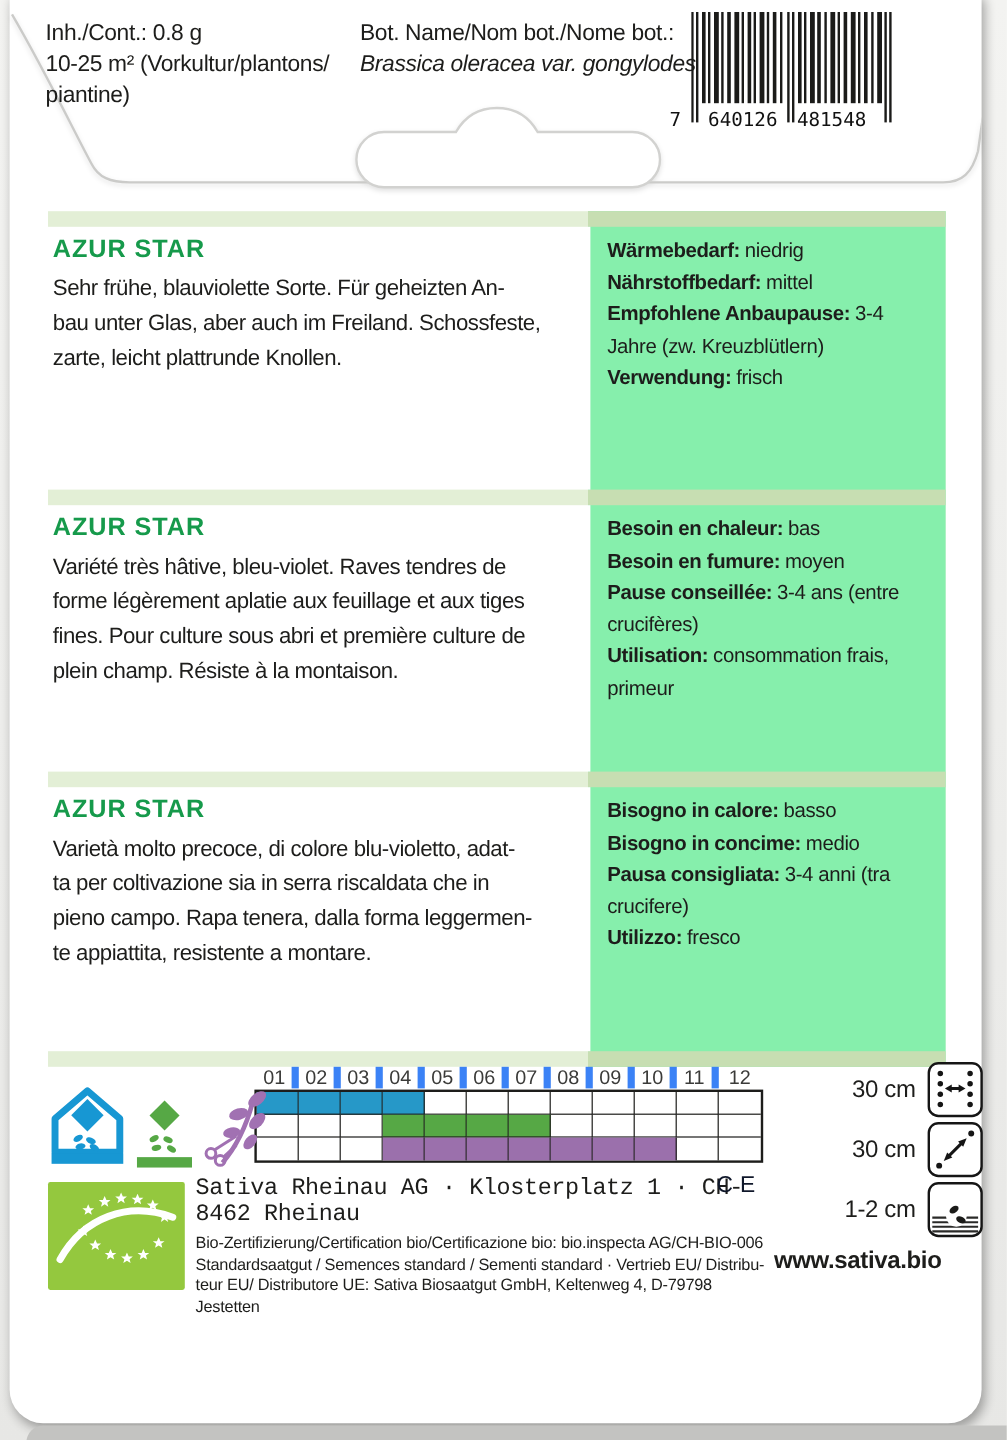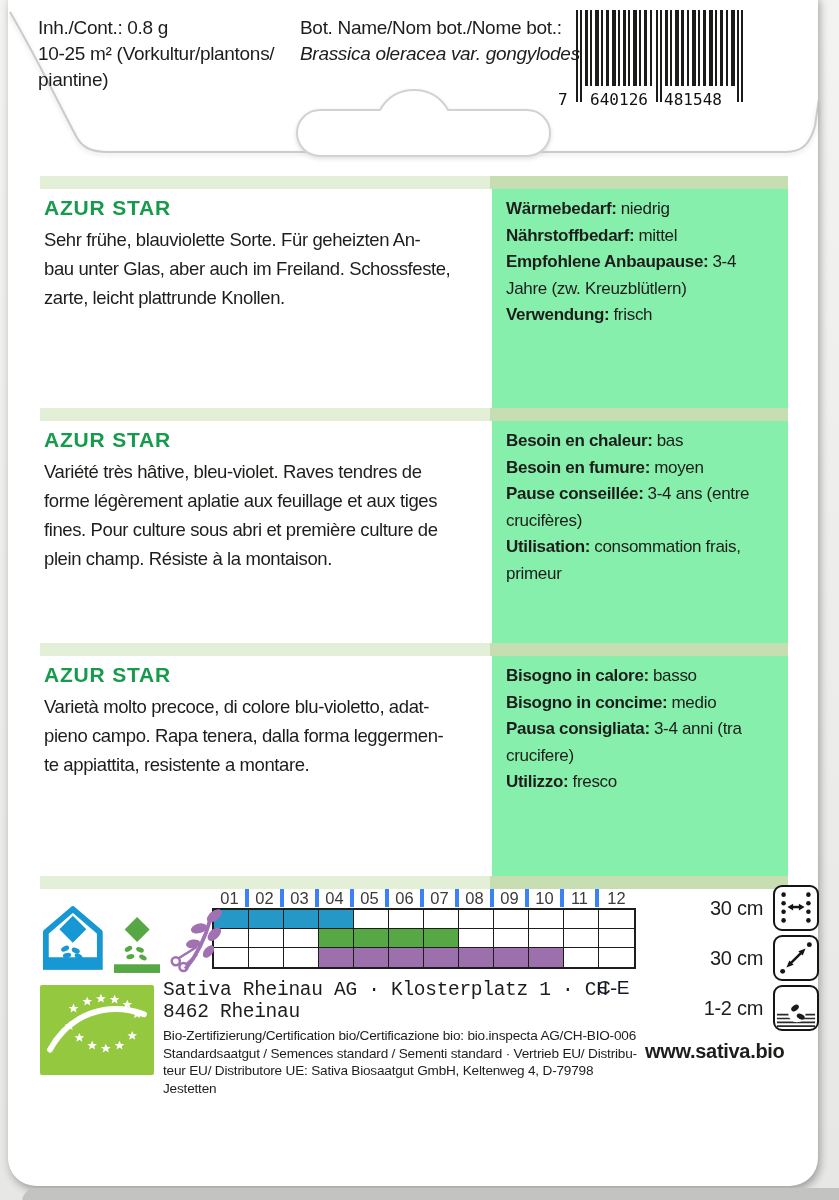--- a/index.html
+++ b/index.html
@@ -35,21 +35,21 @@
   .pband{position:absolute;left:0;width:298px;height:13px;background:#c7deb2;}
   .whitebox{position:absolute;left:0;width:452px;background:#fff;padding:0;}
   .sec-title{font-size:21px;font-weight:bold;color:#169a4b;letter-spacing:.8px;margin:7px 0 5px 4px;}
   .sec-line{font-size:18.5px;line-height:29px;letter-spacing:-.4px;margin-left:4px;white-space:nowrap;}
   .panel-text{position:absolute;left:56px;width:232px;font-size:17px;line-height:26.5px;letter-spacing:-.3px;}
   .panel-text{left:16px;width:272px;}
   .info-row b{margin-right:4px;}
   
   .cal-head{position:absolute;left:214px;top:889px;display:flex;}
   .cal-h{width:35px;height:18px;line-height:18px;text-align:center;font-size:16.5px;color:#3b3b39;
-    border-right:4px solid #3b82f6;box-sizing:border-box;}
+    border-right:6px solid #3b82f6;box-sizing:border-box;}
   .cal-h:last-child{border-right:none;}
   .cal-grid{position:absolute;left:212px;top:908px;display:grid;
     grid-template-columns:repeat(12,35px);grid-auto-rows:19px;
     border:2px solid #1d1d1b;background:#fff;}
   .cal-c{border-right:1.5px solid #1d1d1b;border-bottom:1.5px solid #1d1d1b;box-sizing:border-box;}
   .cal-c:nth-child(12n){border-right:none;}
   .cal-c:nth-child(n+25){border-bottom:none;}
   
   .sow-icons{position:absolute;left:42px;top:900px;width:180px;height:74px;
     display:flex;align-items:flex-end;gap:10px;}
@@ -168,20 +168,21 @@
     <div class="whitebox" style="top:245px;height:222px;">
       <div class="sec-title">AZUR STAR</div>
       <div class="sec-line">Variété très hâtive, bleu-violet. Raves tendres de</div>
       <div class="sec-line">forme légèrement aplatie aux feuillage et aux tiges</div>
       <div class="sec-line">fines. Pour culture sous abri et première culture de</div>
       <div class="sec-line">plein champ. Résiste à la montaison.</div>
     </div>
     <div class="whitebox" style="top:480px;height:220px;">
       <div class="sec-title">AZUR STAR</div>
       <div class="sec-line">Varietà molto precoce, di colore blu-violetto, adat-</div>
+      <div class="sec-line">ta per coltivazione sia in serra riscaldata che in</div>
       <div class="sec-line">pieno campo. Rapa tenera, dalla forma leggermen-</div>
       <div class="sec-line">te appiattita, resistente a montare.</div>
     </div>
   </div>
 
   <div class="cal-head">
       <div class="cal-h">01</div>
       <div class="cal-h">02</div>
       <div class="cal-h">03</div>
       <div class="cal-h">04</div>

